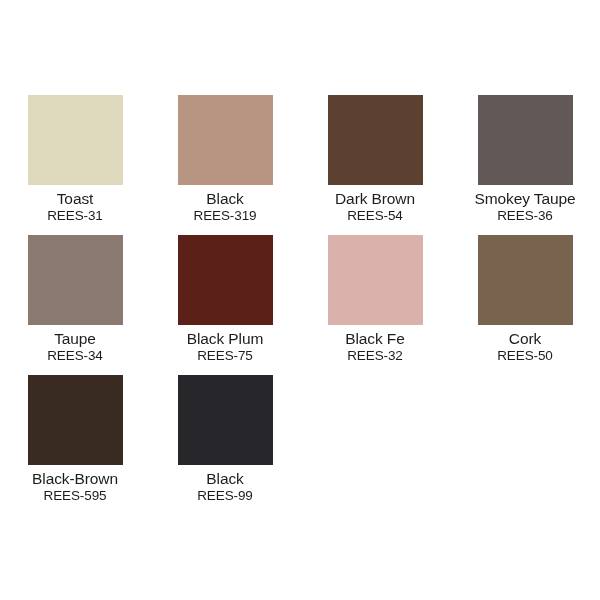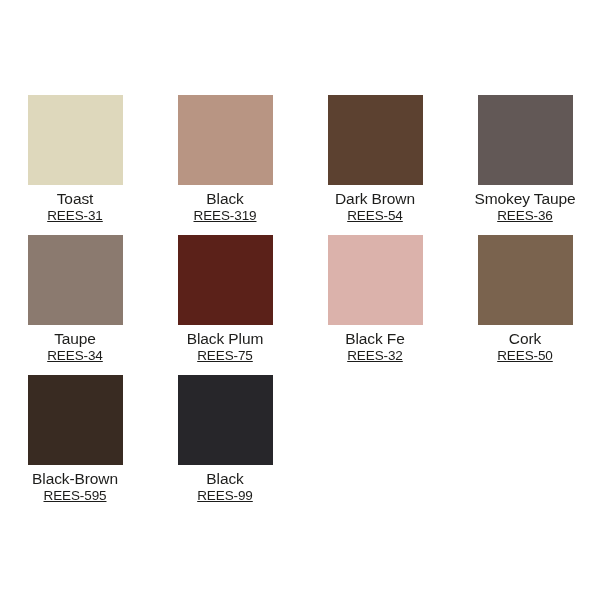--- a/index.html
+++ b/index.html
@@ -52,21 +52,20 @@
   }
   .swatch-code {
     margin-top: 1px;
     font-size: 13.5px;
     font-weight: normal;
     color: #1d1d1b;
     line-height: 1.1;
     text-align: center;
     letter-spacing: -0.1px;
     white-space: nowrap;
-    text-decoration: underline;
   }
 </style>
 </head>
 <body>
 
 <div id="palette-sheet">
   <div class="swatch-grid">
 
     <div class="swatch-cell">
       <div class="swatch-chip" style="background: rgb(222, 216, 188);"></div>

